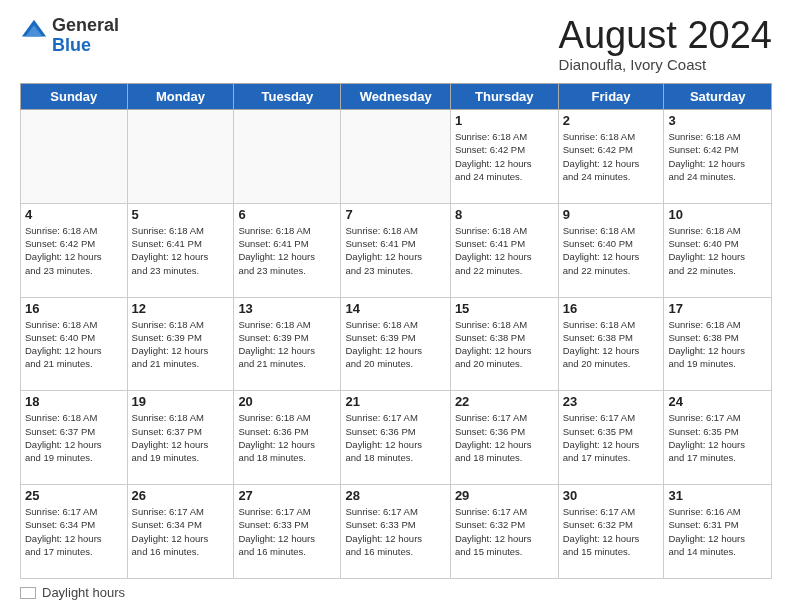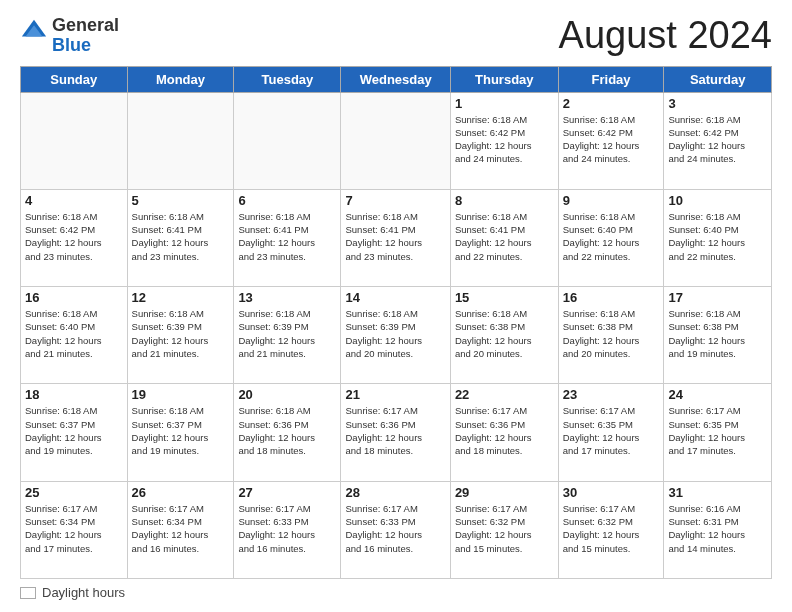--- a/index.html
+++ b/index.html
@@ -119,20 +119,21 @@
         <polygon points="15,4 28,22 2,22" fill="#1a6bbf"></polygon>
         <polygon points="15,10 24,22 6,22" fill="#4a90d9"></polygon>
       </svg>
       <div class="logo-text">
         <span class="logo-general">General</span><br>
         <span class="logo-blue">Blue</span>
       </div>
     </div>
     <div class="title-block">
       <div class="month-title">August 2024</div>
+      <div class="subtitle">Dianoufla, Ivory Coast</div>
     </div>
   </div>
 
   <table class="calendar">
     <thead>
       <tr>
         <th>Sunday</th>
         <th>Monday</th>
         <th>Tuesday</th>
         <th>Wednesday</th>

